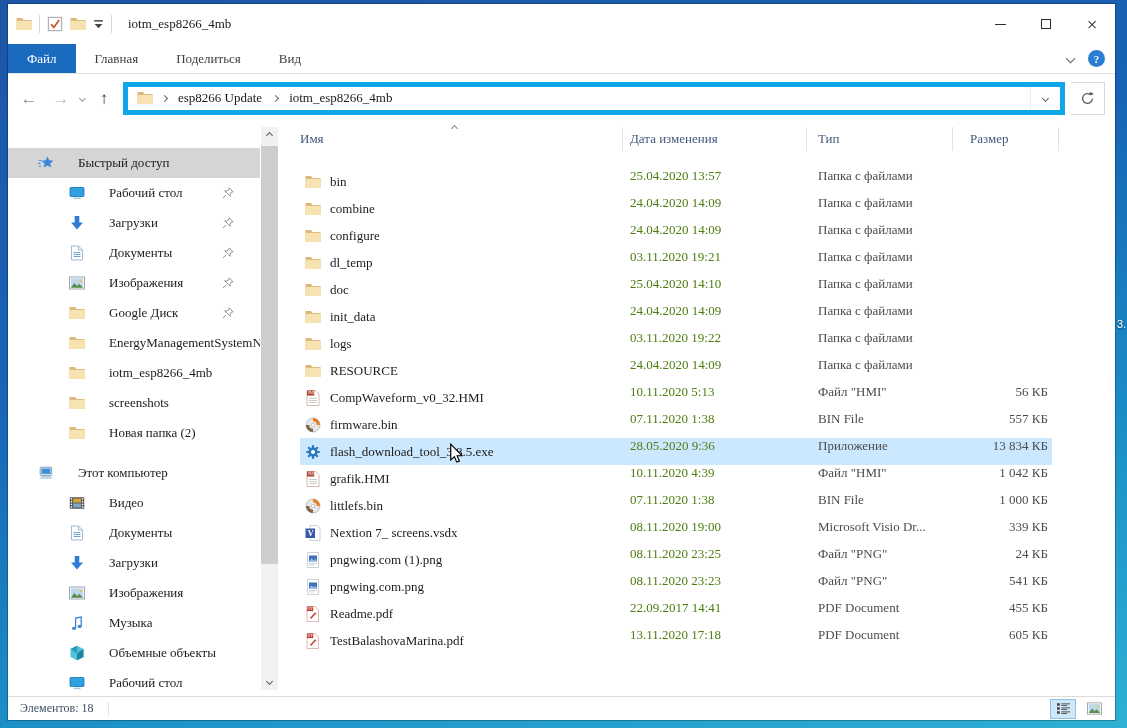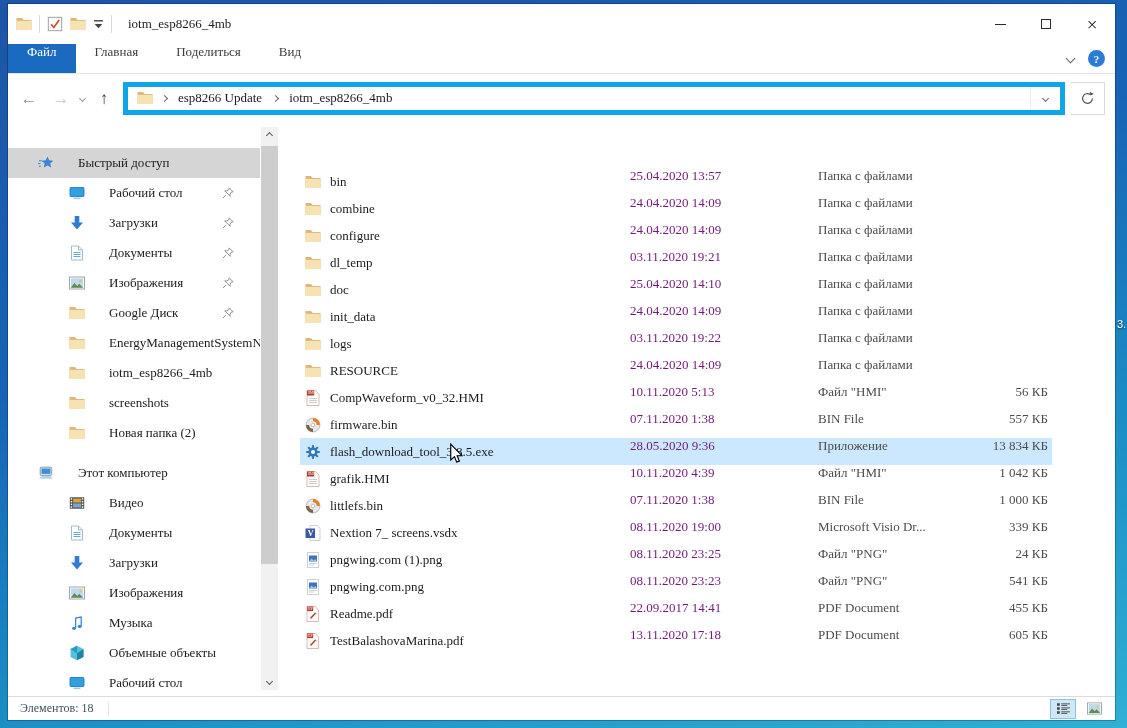--- a/index.html
+++ b/index.html
@@ -23,21 +23,21 @@
   .ic svg{ width:100%; height:100%; display:block; }
   .ic.small{ width:11px; height:11px; }
   .win-title{ margin-left:16px; color:#1b1b1b; }
   .win-controls{ margin-left:auto; display:flex; height:100%; }
   .wc{ width:46px; display:flex; align-items:center; justify-content:center; color:#2b2b2b; }
   .wc .min{ width:11px; height:1px; background:#2b2b2b; display:block;}
   .wc .max{ width:10px; height:10px; border:1px solid #2b2b2b; display:block;}
   .wc.close{ font-size:19px; font-weight:400; line-height:1; }
   
   .ribbon{ height:30px; display:flex; align-items:stretch; border-bottom:1px solid #e3e3e3; position:relative;}
-  .tab{ padding:0 19px; display:flex; color:#3d3d3d; }
+  .tab{ padding:0 19px; display:flex; align-items:center; color:#3d3d3d; }
   .tab.active{ background:#1a6bc0; color:#fff; }
   .ribbon-right{ position:absolute; right:10px; top:0; height:100%; display:flex; align-items:center; gap:14px; }
   .help-btn{ width:17px; height:17px; border-radius:50%; background:#2b7cd3; color:#fff;
     font-size:11px; font-weight:bold; display:flex; align-items:center; justify-content:center; }
   .chev{ display:inline-block; width:7px; height:7px; border-right:1.4px solid #666; border-bottom:1.4px solid #666; }
   .chev.down{ transform:rotate(45deg); }
   .chev.up{ transform:rotate(-135deg); }
   .chev.right{ transform:rotate(-45deg); }
   .chev.tiny{ width:5px; height:5px; }
   
@@ -73,21 +73,21 @@
   
   .file-area{ flex:1; position:relative; min-width:0; }
   .hdr{ position:absolute; left:0; top:0; right:0; height:34px; color:#43597c; }
   .hdr-cell{ position:absolute; top:0; height:100%; display:flex; align-items:center; }
   .hdr-div{ position:absolute; top:5px; width:1px; height:24px; background:#e2e2e2; }
   .sort-chev{ position:absolute; left:172px; top:4px; border-color:#8a8a8a; }
   .rows{ position:absolute; left:0; top:46px; right:0; }
   .file-row{ margin-left:20px; width:752px; height:27px; display:flex; }
   .file-row.sel{ background:#cce8ff; }
   .c-name{ width:330px; padding-left:5px; display:flex; align-items:center; gap:9px; color:#1b1b1b; overflow:hidden; white-space:nowrap;}
-  .c-date{ width:188px; color:#701a75; }
+  .c-date{ width:188px; color:#4d7c0f; }
   .c-type{ width:134px; color:#4c4c4c; white-space:nowrap; overflow:hidden;}
   .c-size{ width:96px; text-align:right; color:#4c4c4c; }
   
   .statusbar{ height:24px; border-top:1px solid #dcdcdc; display:flex; align-items:center; padding:0 8px 0 12px; color:#3e5063; font-size:12px; }
   .status-sep{ width:1px; height:14px; background:#e4e4e4; margin-left:14px; }
   .view-btns{ margin-left:auto; display:flex; gap:5px; }
   .view-btn{ width:26px; height:20px; display:flex; align-items:center; justify-content:center; border:1px solid transparent; }
   .view-btn.sel{ background:#cfe8f8; border-color:#8ec1e5; }
   .view-btn .ic{ width:15px; height:13px; }
   
@@ -414,20 +414,39 @@
             <span class="chev up tiny"></span>
           </div>
         <div class="sb-thumb"></div>
         <div class="sb-btn down">
             <span class="chev down tiny"></span>
           </div>
       </div>
     </div>
 
     <div class="file-area">
+      <div class="hdr">
+        <span class="chev up tiny sort-chev"></span>
+        <div class="hdr-cell" style="left:20px;">
+            <span>Имя</span>
+          </div>
+        <div class="hdr-cell" style="left:350px;">
+            <span>Дата изменения</span>
+          </div>
+        <div class="hdr-cell" style="left:538px;">
+            <span>Тип</span>
+          </div>
+        <div class="hdr-cell" style="left:690px;">
+            <span>Размер</span>
+          </div>
+        <div class="hdr-div" style="left:342px;"></div>
+        <div class="hdr-div" style="left:526px;"></div>
+        <div class="hdr-div" style="left:672px;"></div>
+        <div class="hdr-div" style="left:778px;"></div>
+      </div>
       <div class="rows" id="file-rows">
           <div class="file-row">
             <div class="c-name">
               <span class="ic">
                 <svg viewBox="0 0 16 13">
                   <path fill="#dcb67a" d="M.5.5h5.4l1.8 2.1h7.8v9.9H.5z"></path>
                   <path fill="#f7e3b2" d="M.5 3.4h15v9.1H.5z"></path>
                 </svg>
               </span>
               <span>bin</span>

